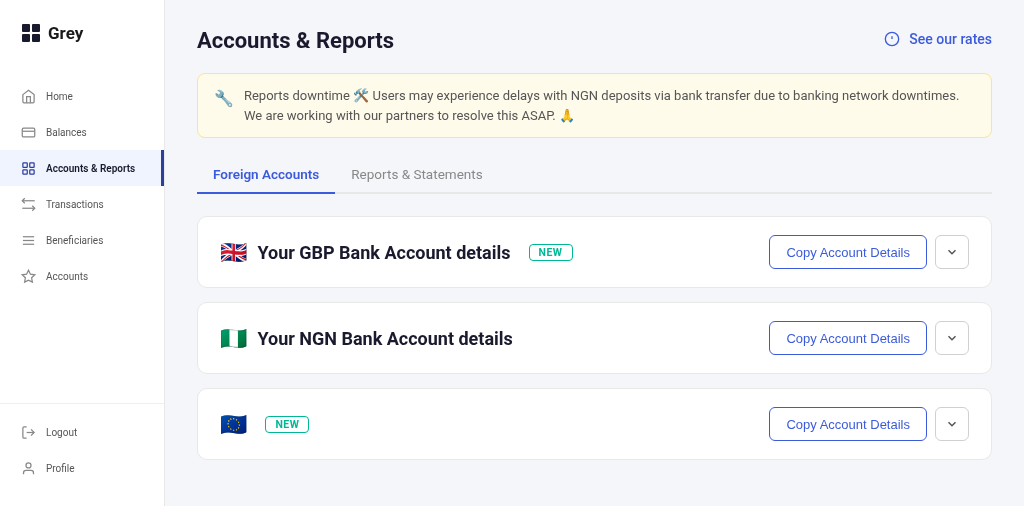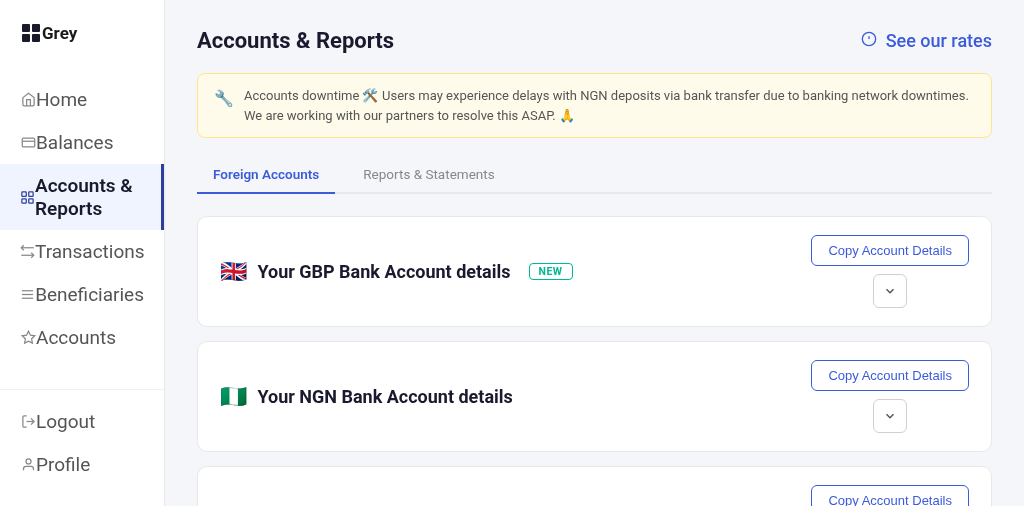--- a/index.html
+++ b/index.html
@@ -12,37 +12,39 @@
       background: #fff;
       border-right: 1px solid #e8e8e8;
       display: flex;
       flex-direction: column;
       height: 506px;
     }
     .logo {
       padding: 22px 20px 24px;
       display: flex;
       align-items: center;
+      gap: 6px;
       font-weight: 700;
       font-size: 17px;
       color: #1a1a1a;
     }
     .logo-icon {
       width: 22px;
       height: 22px;
     }
     .nav-section {
       flex: 1;
       padding: 10px 0;
     }
     .nav-item {
       display: flex;
       align-items: center;
+      gap: 10px;
       padding: 10px 20px;
-      font-size: 19px;
+      font-size: 10px;
       color: #555;
       cursor: pointer;
       position: relative;
     }
     .nav-item.active {
       background: #f0f4ff;
       color: #1a1a2e;
       font-weight: 600;
       border-right: 3px solid #2c3e9e;
     }
@@ -74,24 +76,24 @@
       justify-content: space-between;
       margin-bottom: 20px;
     }
     .page-title {
       font-size: 22px;
       font-weight: 700;
       color: #1a1a2e;
     }
     .see-rates-link {
       display: flex;
-      align-items: center;
+      align-items: flex-start;
       gap: 9px;
       color: #3b5bdb;
-      font-size: 18px;
+      font-size: 14px;
       cursor: pointer;
       font-weight: 500;
     }
     .see-rates-icon {
       font-size: 16px;
     }
 
     
     .alert-banner {
       background: #fffbeb;
@@ -108,21 +110,21 @@
     }
     .alert-icon {
       font-size: 16px;
       margin-top: 1px;
       flex-shrink: 0;
     }
 
     
     .tabs {
       display: flex;
-      gap: 12px;
+      gap: 0;
       border-bottom: 2px solid #e8e8e8;
       margin-bottom: 22px;
     }
     .tab {
       padding: 8px 16px 10px;
       font-size: 13.5px;
       cursor: pointer;
       color: #888;
       border-bottom: 2px solid transparent;
       margin-bottom: -2px;
@@ -164,23 +166,21 @@
       color: #00b894;
       border-radius: 4px;
       font-size: 10.5px;
       font-weight: 700;
       padding: 1px 9px;
       margin-left: 8px;
       letter-spacing: 0.5px;
     }
     .account-right {
       display: flex;
-      align-items: center;
       gap: 8px;
-      flex-direction: column;
     }
     .copy-btn {
       border: 1.5px solid #3b5bdb;
       background: #fff;
       color: #3b5bdb;
       border-radius: 6px;
       padding: 7px 16px;
       font-size: 13px;
       cursor: pointer;
       font-weight: 500;
@@ -307,21 +307,21 @@
             <line x1="12" y1="8" x2="12" y2="12"></line>
             <line x1="12" y1="16" x2="12.01" y2="16"></line>
           </svg>
       </span>
       <span>See our rates</span>
     </div>
   </div>
 
   <div class="alert-banner">
     <span class="alert-icon">🔧</span>
-    <span>Accounts downtime 🛠️ Users may experience delays with NGN deposits via bank transfer due to banking network downtimes. We are working with our partners to resolve this ASAP. 🙏</span>
+    <span>Reports downtime 🛠️ Users may experience delays with NGN deposits via bank transfer due to banking network downtimes. We are working with our partners to resolve this ASAP. 🙏</span>
   </div>
 
   <div class="tabs">
     <div class="tab active">
       <span>Foreign Accounts</span>
     </div>
     <div class="tab">
       <span>Reports &amp; Statements</span>
     </div>
   </div>

